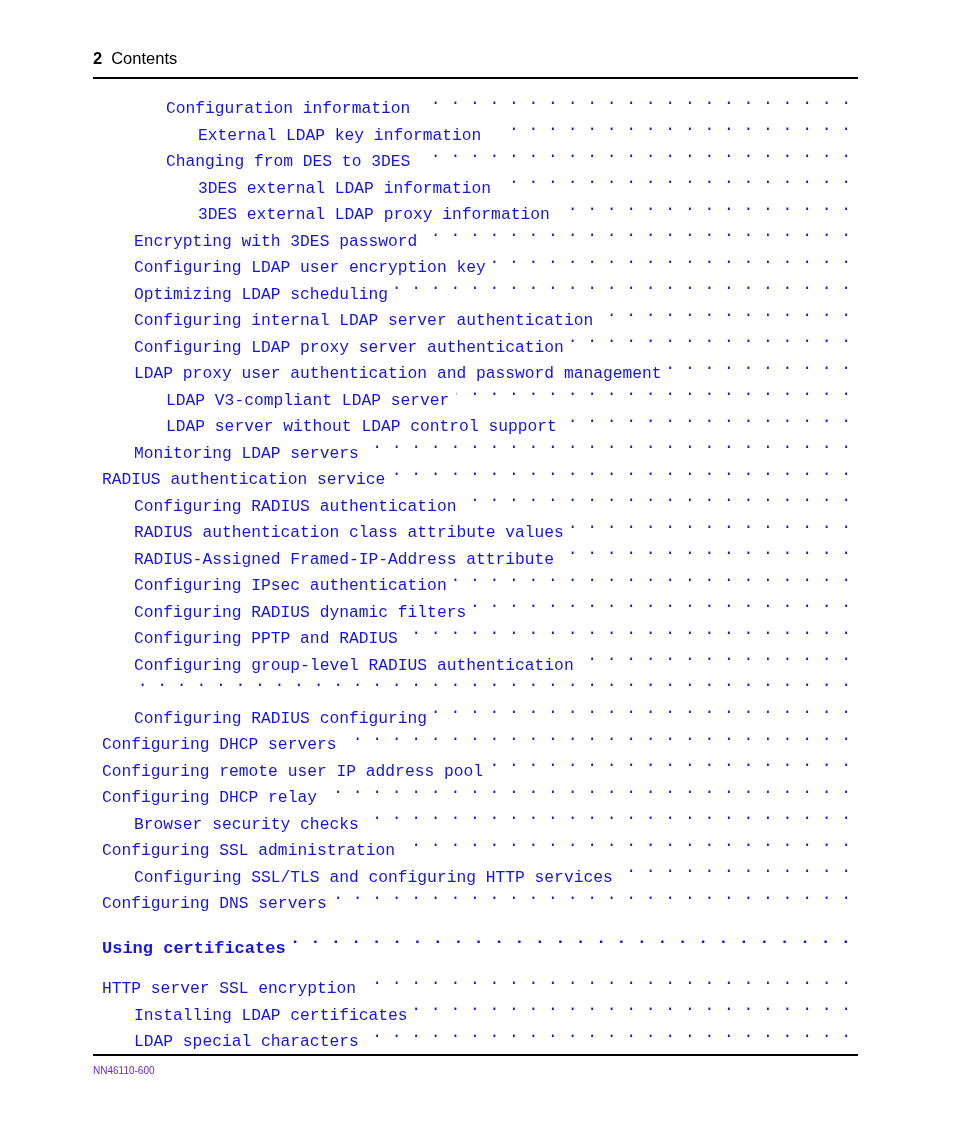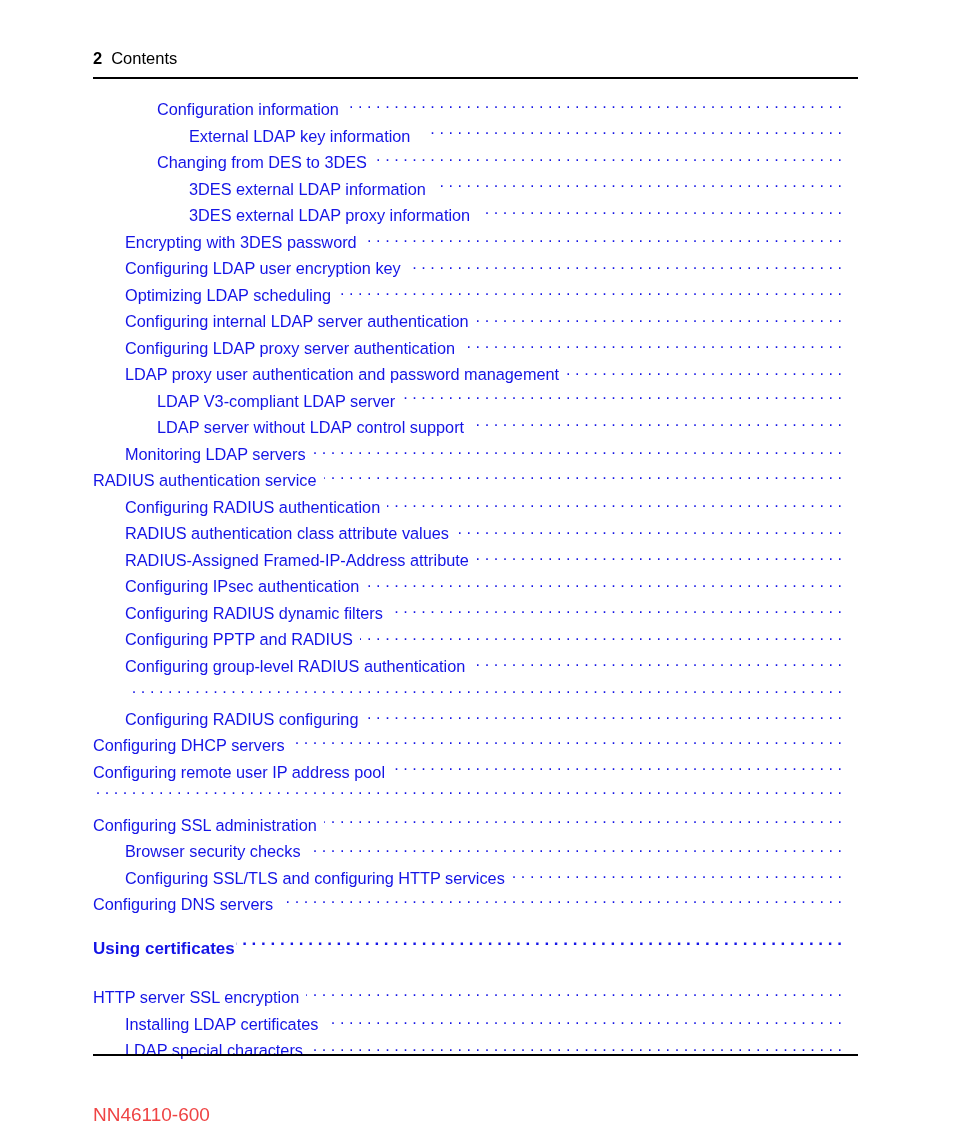--- a/index.html
+++ b/index.html
@@ -49,23 +49,24 @@
     left: 93px;
     top: 77px;
     width: 765px;
     height: 2px;
     background: #000000;
   }
 
   
   .toc {
     position: absolute;
-    left: 93px;
+    left: 102px;
     top: 96px;
     width: 765px;
+    font-family: Liberation Mono, monospace;
   }
 
   .toc-entry {
     position: relative;
     display: flex;
     align-items: baseline;
     width: 750px;
     height: 26.5px;
     color: #1414e6;
     font-size: 16.3px;
@@ -98,51 +99,51 @@
     padding-left: 1px;
   }
 
   
   .lvl0 { margin-left: 0px;  }
   .lvl1 { margin-left: 32px; }
   .lvl2 { margin-left: 64px; }
   .lvl3 { margin-left: 96px; gap: 8px; }
 
   .lvl0 { width: 750px; }
-  .lvl1 { width: 718px; align-items: center; }
+  .lvl1 { width: 718px; }
   .lvl2 { width: 686px; }
   .lvl3 { width: 654px; }
 
   
   .toc-entry.bold {
     font-weight: bold;
     font-size: 17px;
   }
   .toc-entry.bold .label { padding-right: 0px; }
   .toc-entry.bold .page  { min-width: 26px; }
 
   
   .gap-before { margin-top: 18px; }
-  .gap-after  { margin-bottom: 22px; }
+  .gap-after  { margin-bottom: 14px; }
 
   
   .rule-bottom {
     position: absolute;
     left: 93px;
     top: 1054px;
     width: 765px;
     height: 2px;
     background: #000000;
   }
   .footer {
     position: absolute;
     left: 93px;
-    top: 1104px;
-    color: #ef4444;
-    font-size: 19px;
+    top: 1060px;
+    color: #6d28d9;
+    font-size: 10px;
     line-height: 22px;
     white-space: pre;
   }
 </style>
 </head>
 <body>
 
 <div class="page">
 
   <div class="header">
@@ -172,23 +173,23 @@
       <div class="toc-entry lvl1"><span class="label">RADIUS authentication class attribute values</span><span class="leader"></span><span class="page">44</span></div>
       <div class="toc-entry lvl1"><span class="label">RADIUS-Assigned Framed-IP-Address attribute</span><span class="leader"></span><span class="page">46</span></div>
       <div class="toc-entry lvl1"><span class="label">Configuring IPsec authentication</span><span class="leader"></span><span class="page">47</span></div>
       <div class="toc-entry lvl1"><span class="label">Configuring RADIUS dynamic filters</span><span class="leader"></span><span class="page">51</span></div>
       <div class="toc-entry lvl1"><span class="label">Configuring PPTP and RADIUS</span><span class="leader"></span><span class="page">53</span></div>
       <div class="toc-entry lvl1"><span class="label">Configuring group-level RADIUS authentication</span><span class="leader"></span><span class="page">54</span></div>
       <div class="toc-entry lvl1"><span class="leader"></span><span class="page">55</span></div>
       <div class="toc-entry lvl1"><span class="label">Configuring RADIUS configuring</span><span class="leader"></span><span class="page">55</span></div>
       <div class="toc-entry lvl0"><span class="label">Configuring DHCP servers</span><span class="leader"></span><span class="page">57</span></div>
       <div class="toc-entry lvl0"><span class="label">Configuring remote user IP address pool</span><span class="leader"></span><span class="page">59</span></div>
-      <div class="toc-entry lvl0"><span class="leader"></span><span class="page">62</span></div>
+      <div class="toc-entry lvl0"><span class="label">Configuring DHCP relay</span><span class="leader"></span><span class="page">62</span></div>
+      <div class="toc-entry lvl1"><span class="label">Browser security checks</span><span class="leader"></span><span class="page">65</span></div>
       <div class="toc-entry lvl0"><span class="label">Configuring SSL administration</span><span class="leader"></span><span class="page">63</span></div>
-      <div class="toc-entry lvl1"><span class="label">Browser security checks</span><span class="leader"></span><span class="page">65</span></div>
       <div class="toc-entry lvl1"><span class="label">Configuring SSL/TLS and configuring HTTP services</span><span class="leader"></span><span class="page">66</span></div>
       <div class="toc-entry lvl0"><span class="label">Configuring DNS servers</span><span class="leader"></span><span class="page">68</span></div>
       <div class="toc-entry lvl0 bold gap-before gap-after"><span class="label">Using certificates</span><span class="leader"></span><span class="page">71</span></div>
       <div class="toc-entry lvl0"><span class="label">HTTP server SSL encryption</span><span class="leader"></span><span class="page">71</span></div>
       <div class="toc-entry lvl1"><span class="label">Installing LDAP certificates</span><span class="leader"></span><span class="page">72</span></div>
       <div class="toc-entry lvl1"><span class="label">LDAP special characters</span><span class="leader"></span><span class="page">72</span></div>
     </div>
 
   <div class="rule-bottom"></div>
 

